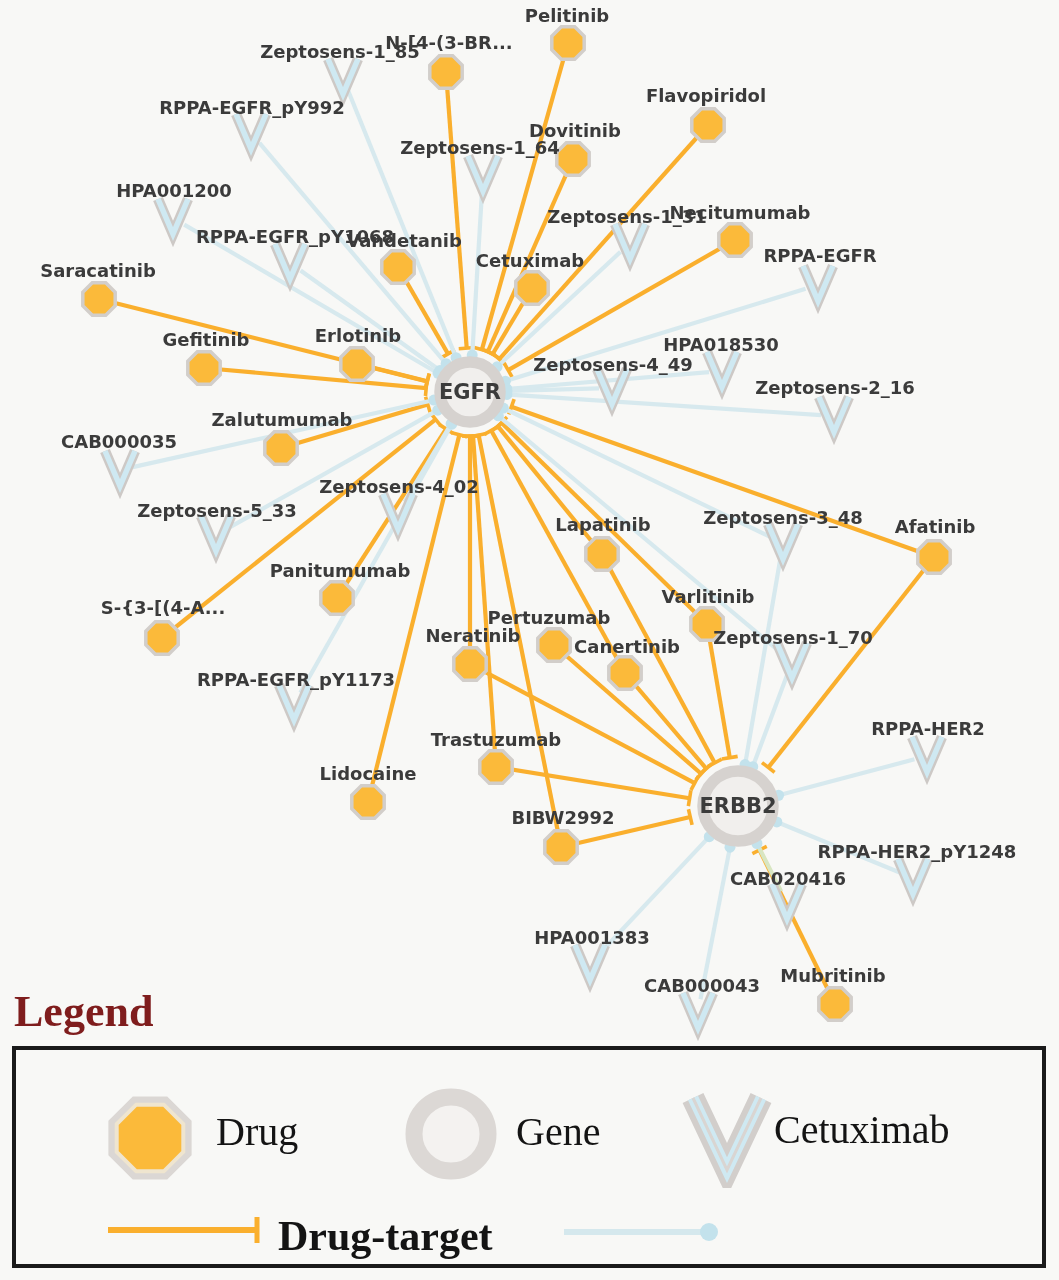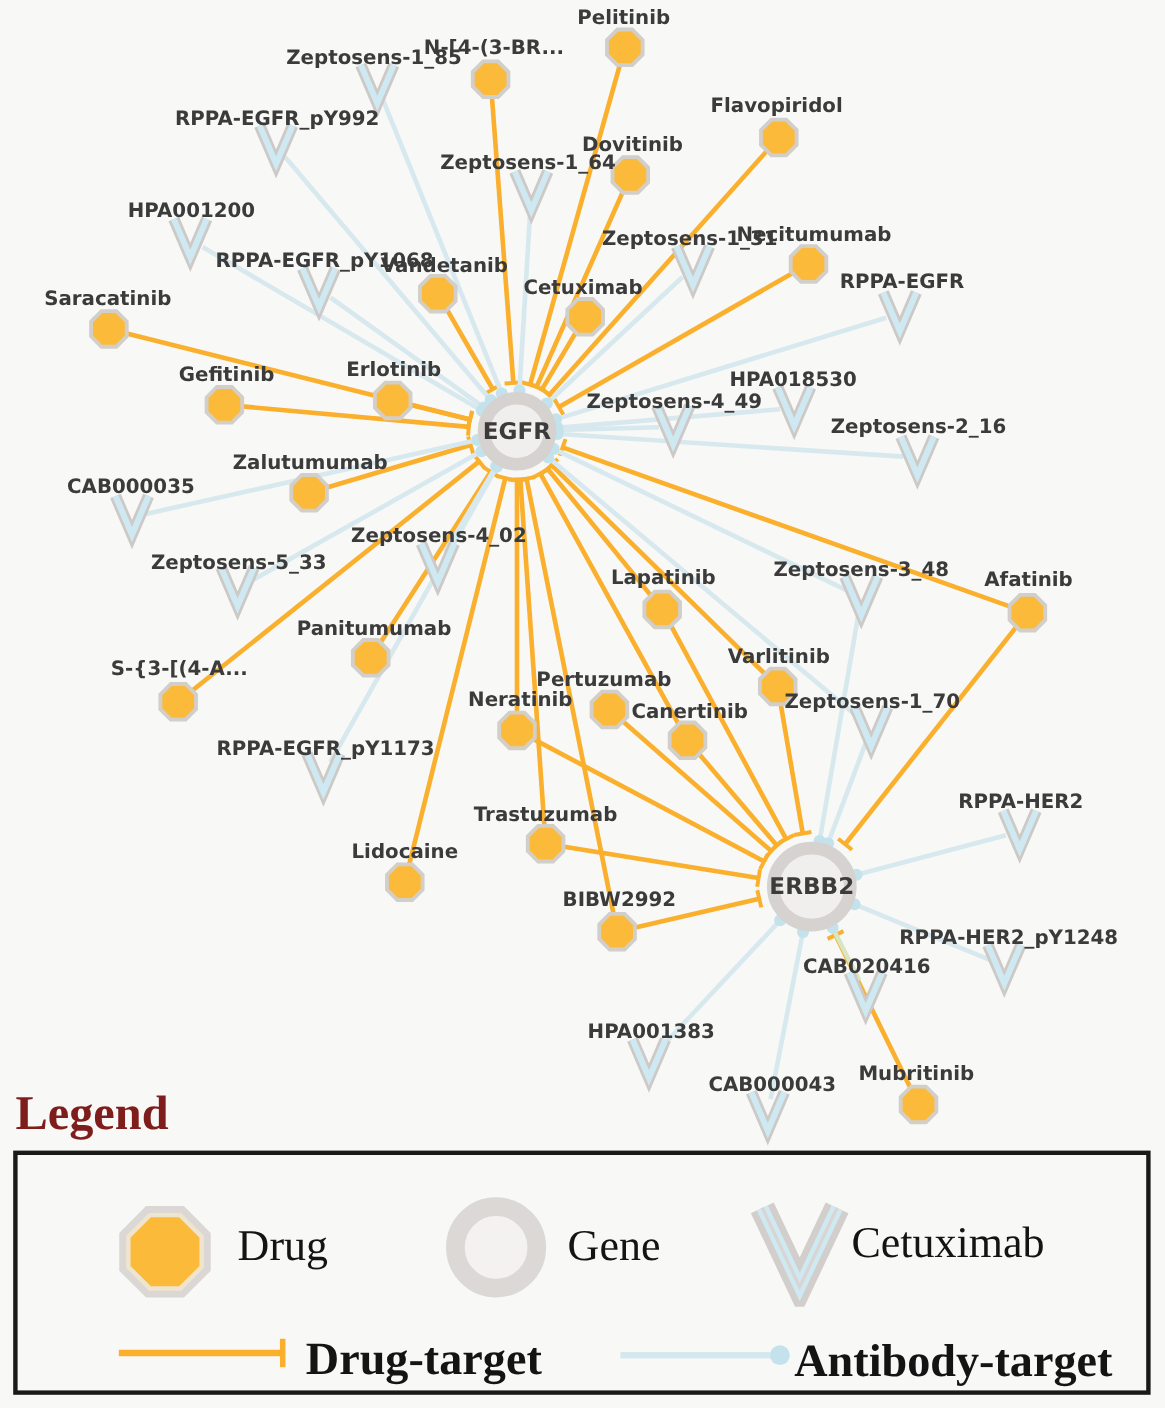--- a/index.html
+++ b/index.html
@@ -324,15 +324,14 @@
   <svg class="item" style="left:88px;top:160px;" width="164" height="40" viewBox="0 0 164 40">
     <line x1="4" y1="20" x2="151" y2="20" stroke="#FAAF2D" stroke-width="6"></line>
     <line x1="153" y1="7" x2="153" y2="33" stroke="#FAAF2D" stroke-width="5"></line>
   </svg>
   <span class="lg-text lg-row2" style="left:262px;top:165px;">Drug-target</span>
 
   <svg class="item" style="left:544px;top:162px;" width="164" height="40" viewBox="0 0 164 40">
     <line x1="4" y1="20" x2="144" y2="20" stroke="#D5E8ED" stroke-width="6"></line>
     <circle cx="149" cy="20" r="9" fill="#C3E2EC"></circle>
   </svg>
-  <span class="lg-text lg-row2" style="left:706px;top:167px;">Antibody-target</span>
 
 </div>
 
 </body></html>

